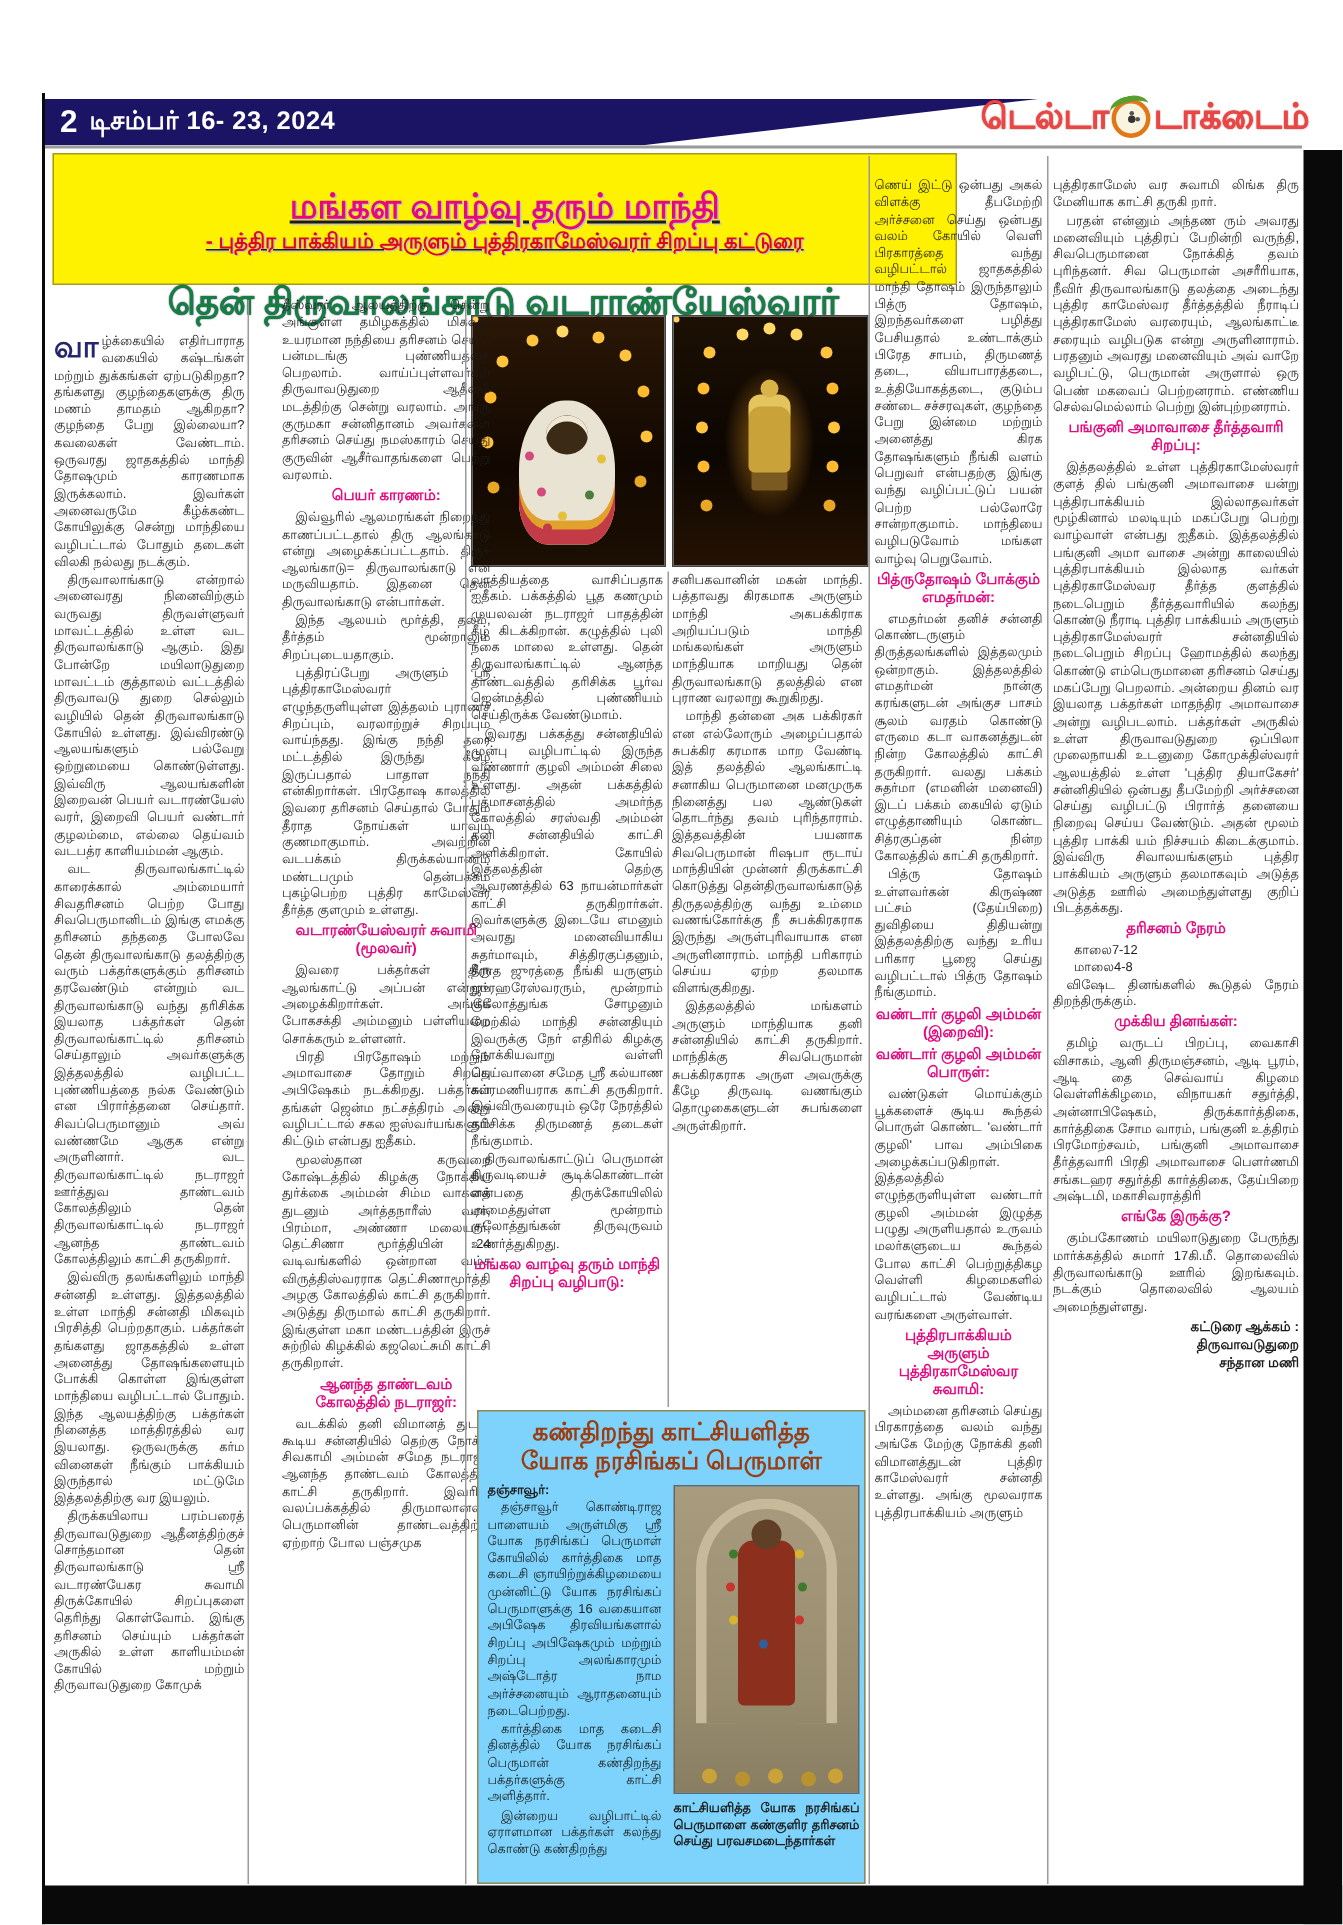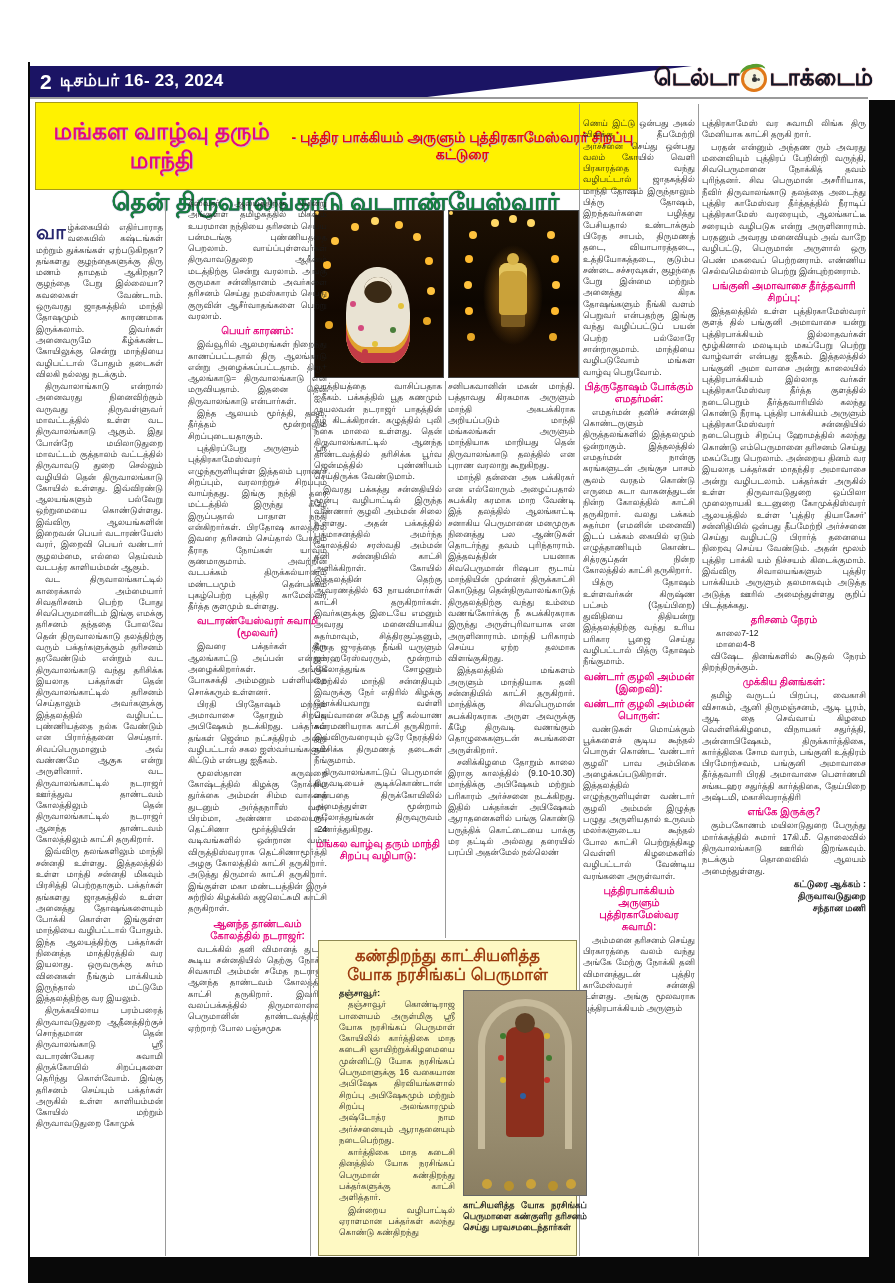--- a/index.html
+++ b/index.html
@@ -10,31 +10,31 @@
   #edge-left{left:28px;top:62px;width:2px;height:1221px;}
   #edge-right{left:869px;top:100px;width:26px;height:1183px;}
   #edge-bottom{left:28px;top:1257px;width:867px;height:26px;}
   
   #header-bar{position:absolute;left:30px;top:66px;width:662px;height:31px;background:#1b1464;
               clip-path:polygon(0 0,100% 0,60% 100%,0 100%);display:flex;align-items:center;color:#fff;}
   #page-number{font-size:21px;font-weight:bold;margin:0 8px 0 10px;}
   #header-date{font-size:17px;font-weight:bold;letter-spacing:.3px;}
   #header-rule{position:absolute;left:30px;top:97px;width:838px;height:2px;background:#9a9a9a;}
   #logo{position:absolute;right:22px;top:64px;display:flex;align-items:center;gap:2px;}
-  .logo-word{color:#0f172a;font-weight:bold;font-size:23px;text-shadow:0 0 1px #8a1208;}
+  .logo-word{color:#ef4444;font-weight:bold;font-size:23px;text-shadow:0 0 1px #8a1208;}
   #logo-icon{width:26px;height:26px;border-radius:50%;background:#f8f4e0;border:3px solid #e07818;
              position:relative;box-sizing:border-box;}
   #logo-icon::before{content:"";position:absolute;left:-4px;top:-5px;width:26px;height:12px;
              border-radius:50% 50% 0 0;border-top:4px solid #5a9e2f;transform:rotate(-12deg);}
   #logo-icon::after{content:"";position:absolute;left:8px;top:8px;width:5px;height:5px;border-radius:50%;
              background:#333;box-shadow:0 -4px 0 -1px #555,4px 0 0 -1px #555;}
   
   #banner{position:absolute;left:35px;top:102px;width:601px;height:86px;background:#fff200;
-          border:1px solid #a79b18;display:flex;flex-direction:row;justify-content:center;
-          align-items:center;text-align:center;}
+          border:1px solid #a79b18;display:flex;flex-direction:column;justify-content:center;
+          align-items:center;text-align:center;text-decoration:underline;}
   #banner-line1{color:#e5097f;font-size:23px;font-weight:bold;line-height:1.25;text-shadow:1px 1px 0 #c0c0c0;}
   #banner-line2{color:#e30613;font-size:14px;font-weight:bold;line-height:1.25;text-shadow:1px 1px 0 #c0c0c0;}
   
   #headline{position:absolute;left:35px;top:188px;width:601px;height:30px;text-align:center;
             color:#15803d;font-size:24px;font-weight:bold;text-shadow:0 0 1px #1b1464;}
   
   .col{position:absolute;overflow:hidden;text-align:justify;font-size:8.6px;line-height:11.3px;}
   #col1{left:36px;top:222px;width:127px;height:1032px;}
   #col2{left:168px;top:198px;width:139px;height:1058px;margin-left:20px;}
   #col3{left:314px;top:381px;width:128px;height:557px;}
@@ -71,22 +71,22 @@
   #photo2 .flames{position:absolute;left:0;top:0;width:4px;height:4px;border-radius:50%;background:#ffd35e;
       box-shadow:22px 22px 0 2px #ffc33e,18px 46px 0 2px #ffba2e,17px 72px 0 2px #ffc33e,18px 98px 0 2px #ffba2e,20px 124px 0 2px #e8a826,
       100px 22px 0 2px #ffc33e,104px 46px 0 2px #ffba2e,105px 72px 0 2px #ffc33e,104px 98px 0 2px #ffba2e,102px 124px 0 2px #e8a826,
       44px 10px 0 2px #ffd866,62px 6px 0 2px #ffd866,80px 10px 0 2px #ffd866;}
   #photo2 .glow{position:absolute;left:34px;top:34px;width:60px;height:100px;border-radius:50%;
       background:radial-gradient(closest-side,#a9741f 0%,#5e3c0c 55%,transparent 100%);opacity:.8;}
   #photo2 .deity{position:absolute;left:50px;top:52px;width:28px;height:52px;background:#caa23a;border-radius:8px 8px 4px 4px;
       box-shadow:inset 0 8px 0 #e3c45e,0 14px 0 -2px #7a5a20;}
   #photo2 .deity::before{content:"";position:absolute;left:8px;top:-10px;width:12px;height:12px;border-radius:50%;background:#d8b348;}
   
-  #box-article{position:absolute;left:318px;top:940px;width:259px;height:316px;background:#fef9c3;
-      border:1px solid #8f8a52;box-sizing:border-box;padding:5px 20px;}
+  #box-article{position:absolute;left:318px;top:940px;width:259px;height:316px;background:#7dd3fc;
+      border:1px solid #8f8a52;box-sizing:border-box;padding:5px 6px;}
   #box-title{color:#9c3c10;font-weight:bold;font-size:16.5px;line-height:19px;text-align:center;margin-bottom:4px;}
   #box-body{position:relative;height:260px;}
   #box-text{position:absolute;left:0;top:0;width:116px;height:260px;overflow:hidden;text-align:justify;
       font-size:8.6px;line-height:11.3px;}
   #box-dateline{font-weight:bold;}
   #box-photo{left:124px;top:2px;width:122px;height:204px;position:absolute;border:1px solid #666;
       background:linear-gradient(180deg,#a99c7e 0%,#978b6e 70%,#8a7e62 100%);overflow:hidden;}
   #box-photo .arch{position:absolute;left:14px;top:8px;width:94px;height:150px;border:7px solid #c6ba9b;
       border-bottom:none;border-radius:48px 48px 0 0;box-sizing:border-box;}
   #box-photo .deity{position:absolute;left:42px;top:36px;width:38px;height:110px;background:#8c2f1d;
@@ -159,21 +159,20 @@
   <div class="col" id="col3">
       <p class="para">வாத்தியத்தை வாசிப்பதாக ஐதீகம். பக்கத்தில் பூத கணமும் முயலவன் நடராஜர் பாதத்தின் கீழ் கிடக்கிறான். கழுத்தில் புலி நகை மாலை உள்ளது. தென் திருவாலங்காட்டில் ஆனந்த தாண்டவத்தில் தரிசிக்க பூர்வ ஜென்மத்தில் புண்ணியம் செய்திருக்க வேண்டுமாம்.</p>
       <p class="para">இவரது பக்கத்து சன்னதியில் முன்பு வழிபாட்டில் இருந்த வண்ணார் குழலி அம்மன் சிலை உள்ளது. அதன் பக்கத்தில் பத்மாசனத்தில் அமர்ந்த கோலத்தில் சரஸ்வதி அம்மன் தனி சன்னதியில் காட்சி அளிக்கிறாள். கோயில் இத்தலத்தின் தெற்கு ஆவரணத்தில் 63 நாயன்மார்கள் காட்சி தருகிறார்கள். இவர்களுக்கு இடையே எமனும் அவரது மனைவியாகிய சுதர்மாவும், சித்திரகுப்தனும், தீராத ஜுரத்தை நீங்கி யருளும் ஜுரஹரேஸ்வரரும், மூன்றாம் குலோத்துங்க சோழனும் மேற்கில் மாந்தி சன்னதியும் இவருக்கு நேர் எதிரில் கிழக்கு நோக்கியவாறு வள்ளி தெய்வானை சமேத ஸ்ரீ கல்யாண சுப்ரமணியராக காட்சி தருகிறார். இவ்விருவரையும் ஒரே நேரத்தில் தரிசிக்க திருமணத் தடைகள் நீங்குமாம்.</p>
       <p class="para">திருவாலங்காட்டுப் பெருமான் திருவடியைச் சூடிக்கொண்டான் என்பதை திருக்கோயிலில் அமைத்துள்ள மூன்றாம் குலோத்துங்கன் திருவுருவம் உணர்த்துகிறது.</p>
       <div class="subhead">மங்கல வாழ்வு தரும் மாந்தி சிறப்பு வழிபாடு:</div>
     </div>
   <div class="col" id="col4">
       <p class="para">சனிபகவானின் மகன் மாந்தி. பத்தாவது கிரகமாக அருளும் மாந்தி அகபக்கிராக அறியப்படும் மாந்தி மங்கலங்கள் அருளும் மாந்தியாக மாறியது தென் திருவாலங்காடு தலத்தில் என புராண வரலாறு கூறுகிறது.</p>
       <p class="para">மாந்தி தன்னை அக பக்கிரகர் என எல்லோரும் அழைப்பதால் சுபக்கிர கரமாக மாற வேண்டி இத் தலத்தில் ஆலங்காட்டி சனாகிய பெருமானை மனமுருக நினைத்து பல ஆண்டுகள் தொடர்ந்து தவம் புரிந்தாராம். இத்தவத்தின் பயனாக சிவபெருமான் ரிஷபா ரூடாய் மாந்தியின் முன்னர் திருக்காட்சி கொடுத்து தென்திருவாலங்காடுத் திருதலத்திற்கு வந்து உம்மை வணங்கோர்க்கு நீ சுபக்கிரகராக இருந்து அருள்புரிவாயாக என அருளினாராம். மாந்தி பரிகாரம் செய்ய ஏற்ற தலமாக விளங்குகிறது.</p>
       <p class="para">இத்தலத்தில் மங்களம் அருளும் மாந்தியாக தனி சன்னதியில் காட்சி தருகிறார். மாந்திக்கு சிவபெருமான் சுபக்கிரகராக அருள அவருக்கு கீழே திருவடி வணங்கும் தொழுகைகளுடன் சுபங்களை அருள்கிறார்.</p>
-      <p class="para">சனிக்கிழமை தோறும் காலை இராகு காலத்தில் (9.10-10.30) மாந்திக்கு அபிஷேகம் மற்றும் பரிகாரம் அர்ச்சனை நடக்கிறது. இதில் பக்தர்கள் அபிஷேகம் ஆராதனைகளில் பங்கு கொண்டு பருத்திக் கொட்டையை பாக்கு மர தட்டில் அல்லது தரையில் பரப்பி அதன்மேல் நல்லெண்</p>
     </div>
   <div class="col" id="col7">
       <p class="para">ணெய் இட்டு ஒன்பது அகல் விளக்கு தீபமேற்றி அர்ச்சனை செய்து ஒன்பது வலம் கோயில் வெளி பிரகாரத்தை வந்து வழிபட்டால் ஜாதகத்தில் மாந்தி தோஷம் இருந்தாலும் பித்ரு தோஷம், இறந்தவர்களை பழித்து பேசியதால் உண்டாக்கும் பிரேத சாபம், திருமணத் தடை, வியாபாரத்தடை, உத்தியோகத்தடை, குடும்ப சண்டை சச்சரவுகள், குழந்தை பேறு இன்மை மற்றும் அனைத்து கிரக தோஷங்களும் நீங்கி வளம் பெறுவர் என்பதற்கு இங்கு வந்து வழிப்பட்டுப் பயன் பெற்ற பல்லோரே சான்றாகுமாம். மாந்தியை வழிபடுவோம் மங்கள வாழ்வு பெறுவோம்.</p>
       <div class="subhead">பித்ருதோஷம் போக்கும் எமதர்மன்:</div>
       <p class="para">எமதர்மன் தனிச் சன்னதி கொண்டருளும் திருத்தலங்களில் இத்தலமும் ஒன்றாகும். இத்தலத்தில் எமதர்மன் நான்கு கரங்களுடன் அங்குச பாசம் சூலம் வரதம் கொண்டு எருமை கடா வாகனத்துடன் நின்ற கோலத்தில் காட்சி தருகிறார். வலது பக்கம் சுதர்மா (எமனின் மனைவி) இடப் பக்கம் கையில் ஏடும் எழுத்தாணியும் கொண்ட சித்ரகுப்தன் நின்ற கோலத்தில் காட்சி தருகிறார்.</p>
       <p class="para">பித்ரு தோஷம் உள்ளவர்கன் கிருஷ்ண பட்சம் (தேய்பிறை) துவிதியை திதியன்று இத்தலத்திற்கு வந்து உரிய பரிகார பூஜை செய்து வழிபட்டால் பித்ரு தோஷம் நீங்குமாம்.</p>
       <div class="subhead">வண்டார் குழலி அம்மன் (இறைவி):</div>
       <div class="subhead">வண்டார் குழலி அம்மன் பொருள்:</div>
       <p class="para">வண்டுகள் மொய்க்கும் பூக்களைச் சூடிய கூந்தல் பொருள் கொண்ட 'வண்டார் குழலி' பாவ அம்பிகை அழைக்கப்படுகிறாள். இத்தலத்தில் எழுந்தருளியுள்ள வண்டார் குழலி அம்மன் இழுத்த பழுது அருளியதால் உருவம் மலர்களுடைய கூந்தல் போல காட்சி பெற்றுத்திகழ வெள்ளி கிழமைகளில் வழிபட்டால் வேண்டிய வரங்களை அருள்வாள்.</p>
       <div class="subhead">புத்திரபாக்கியம் அருளும் புத்திரகாமேஸ்வர சுவாமி:</div>

